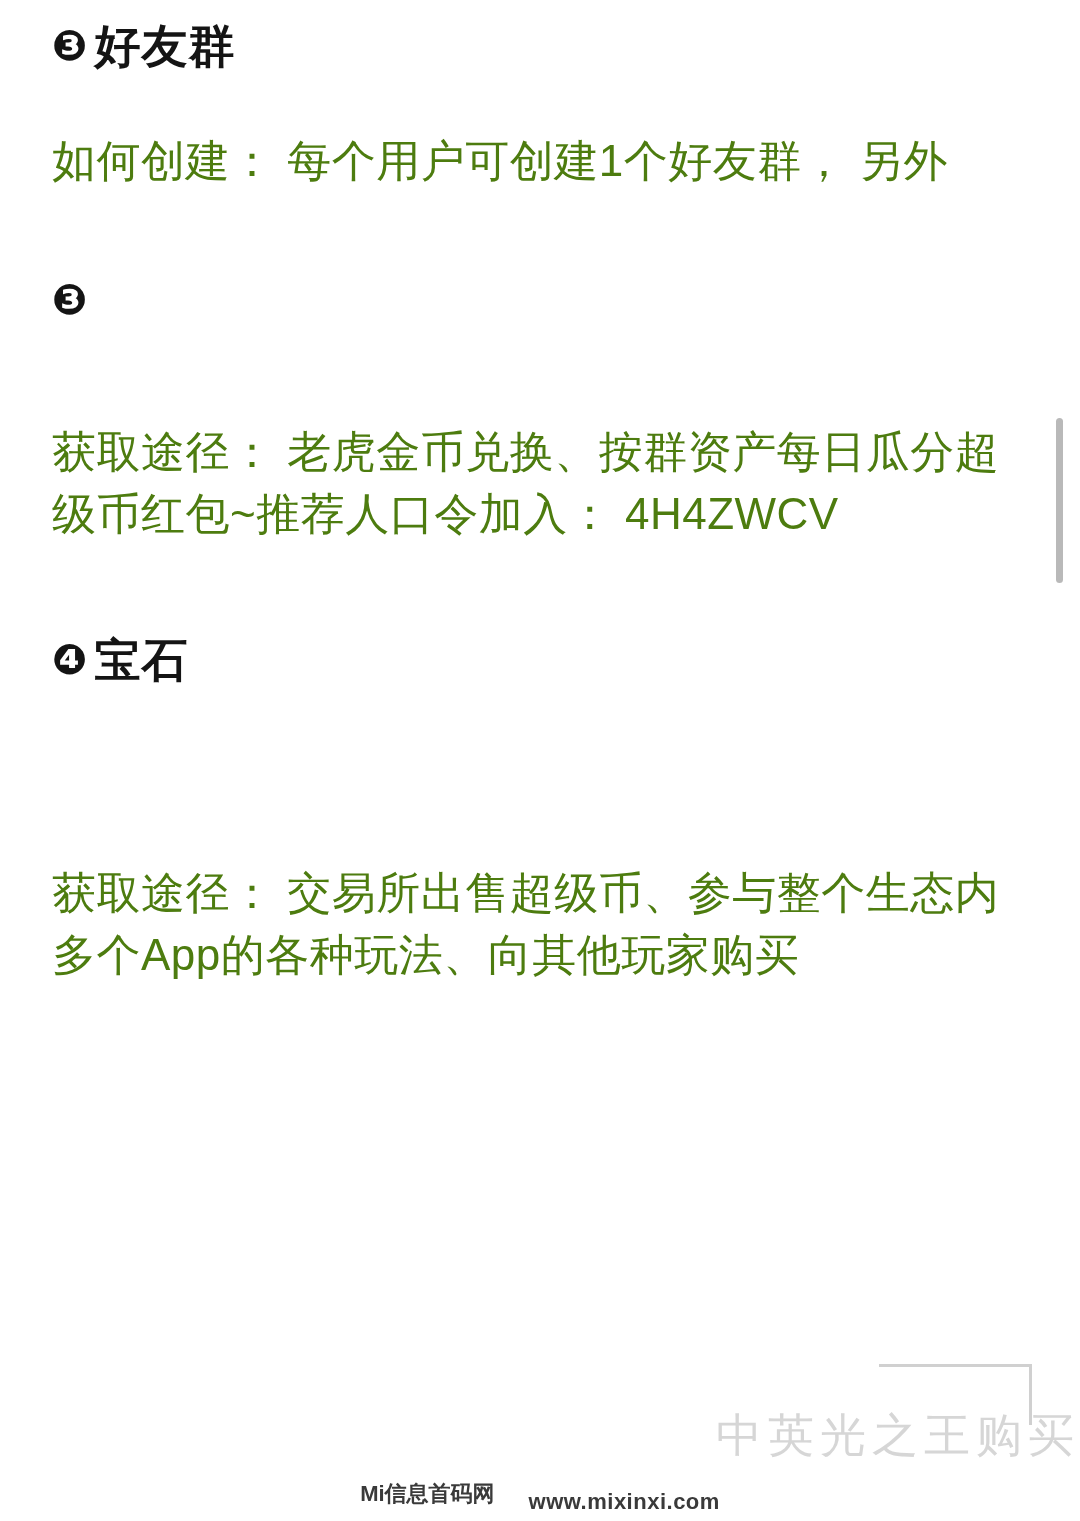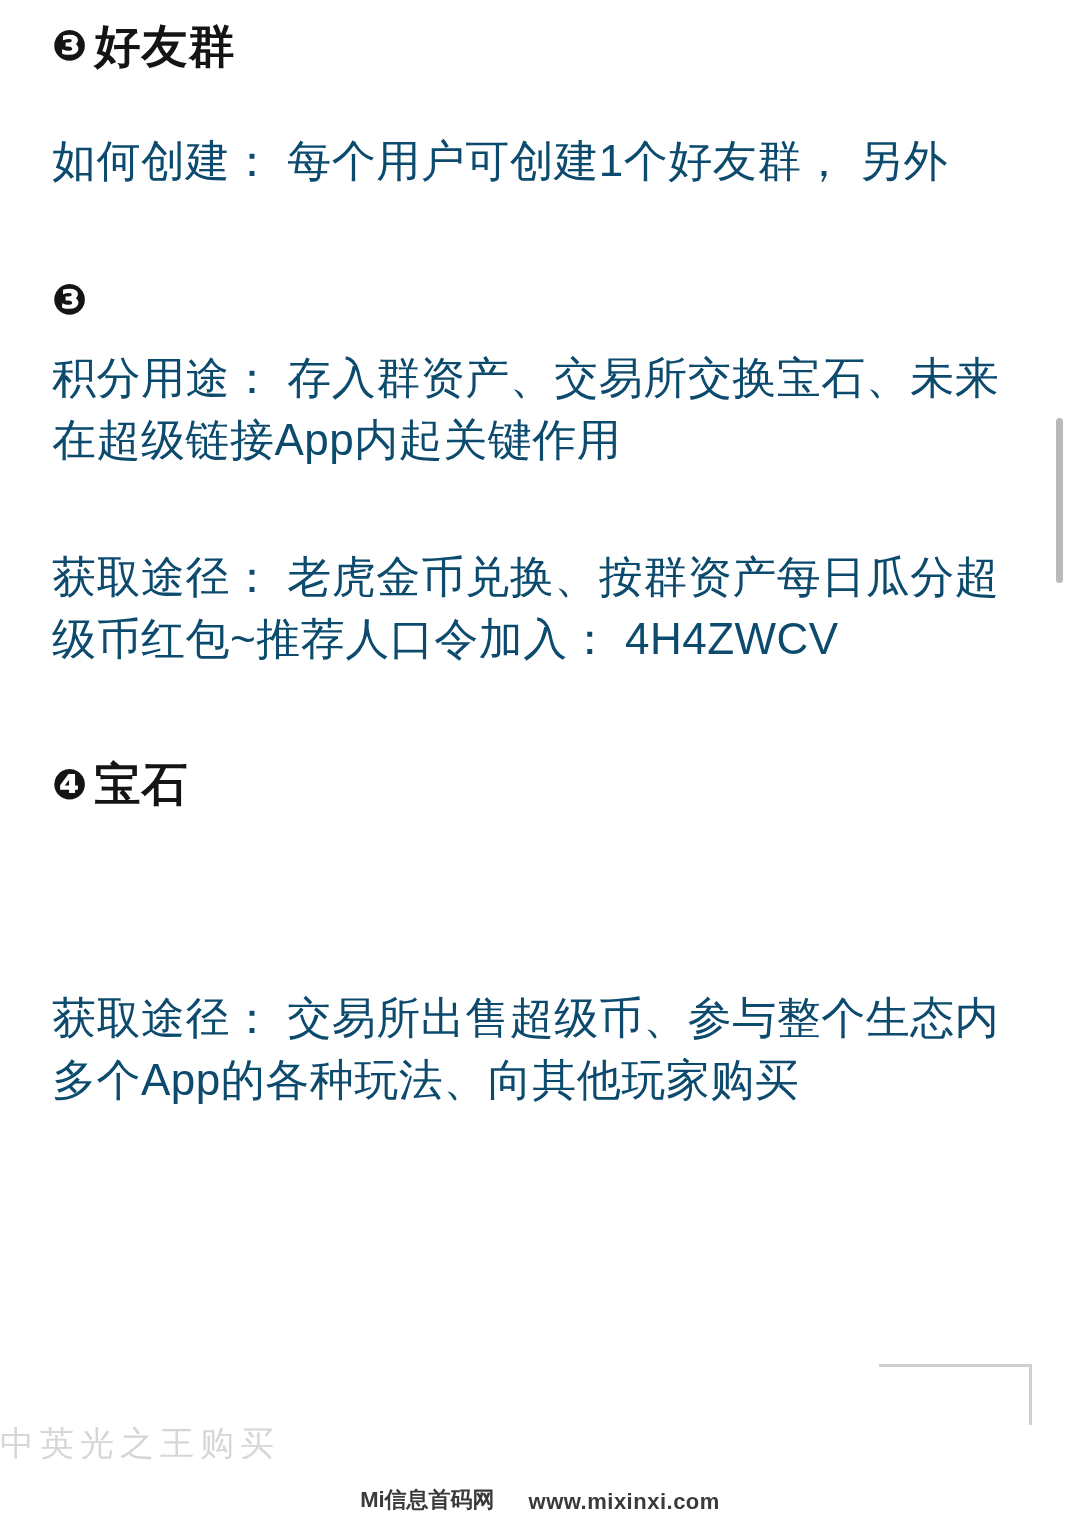--- a/index.html
+++ b/index.html
@@ -37,21 +37,21 @@
   .bullet-num {
     font-size: 42px;
     font-weight: 700;
     line-height: 1;
     margin-right: 4px;
     color: #141414;
   }
   .para {
     font-size: 44px;
     line-height: 1.42;
-    color: #0c4a6e;
+    color: #4d7c0f;
     letter-spacing: 0.5px;
     font-weight: 400;
   }
   .gap-sm { height: 26px; }
   .gap-md { height: 56px; }
   .gap-lg { height: 74px; }
   .gap-xl { height: 86px; }
 
   
   .scrollbar-track {
@@ -71,34 +71,34 @@
     border-radius: 5px;
     background: #b9b9b9;
   }
 
   
   .watermark-ghost {
     position: absolute;
     left: 0;
     right: 0;
     bottom: 54px;
-    text-align: left;
-    font-size: 34px;
+    text-align: right;
+    font-size: 46px;
     color: rgba(120,120,120,0.30);
     letter-spacing: 6px;
     pointer-events: none;
   }
   .footer-bar {
     position: absolute;
     left: 0;
     right: 0;
     bottom: 6px;
     display: flex;
     justify-content: center;
-    align-items: flex-end;
+    align-items: center;
     gap: 34px;
     font-size: 22px;
     font-weight: 700;
     color: #3a3a3a;
   }
   .footer-bar .site-url {
     font-family: "Liberation Sans", "DejaVu Sans", sans-serif;
     letter-spacing: 0.5px;
     margin-top: 16px;
   }
@@ -126,21 +126,20 @@
     <div class="para">如何创建： 每个用户可创建1个好友群， 另外</div>
   </div>
 
   <div class="gap-xl"></div>
 
   <div class="block">
     <div class="heading">
       <span class="bullet-num">❸</span>
     </div>
     <div class="gap-sm"></div>
-    <div class="para">积分用途： 存入群资产、交易所交换宝石、未来在超级链接App内起关键作用</div>
     <div class="gap-lg"></div>
     <div class="para">获取途径： 老虎金币兑换、按群资产每日瓜分超级币红包~推荐人口令加入： 4H4ZWCV</div>
   </div>
 
   <div class="gap-xl"></div>
 
   <div class="block">
     <div class="heading">
       <span class="bullet-num">❹</span>
       <span>宝石</span>

